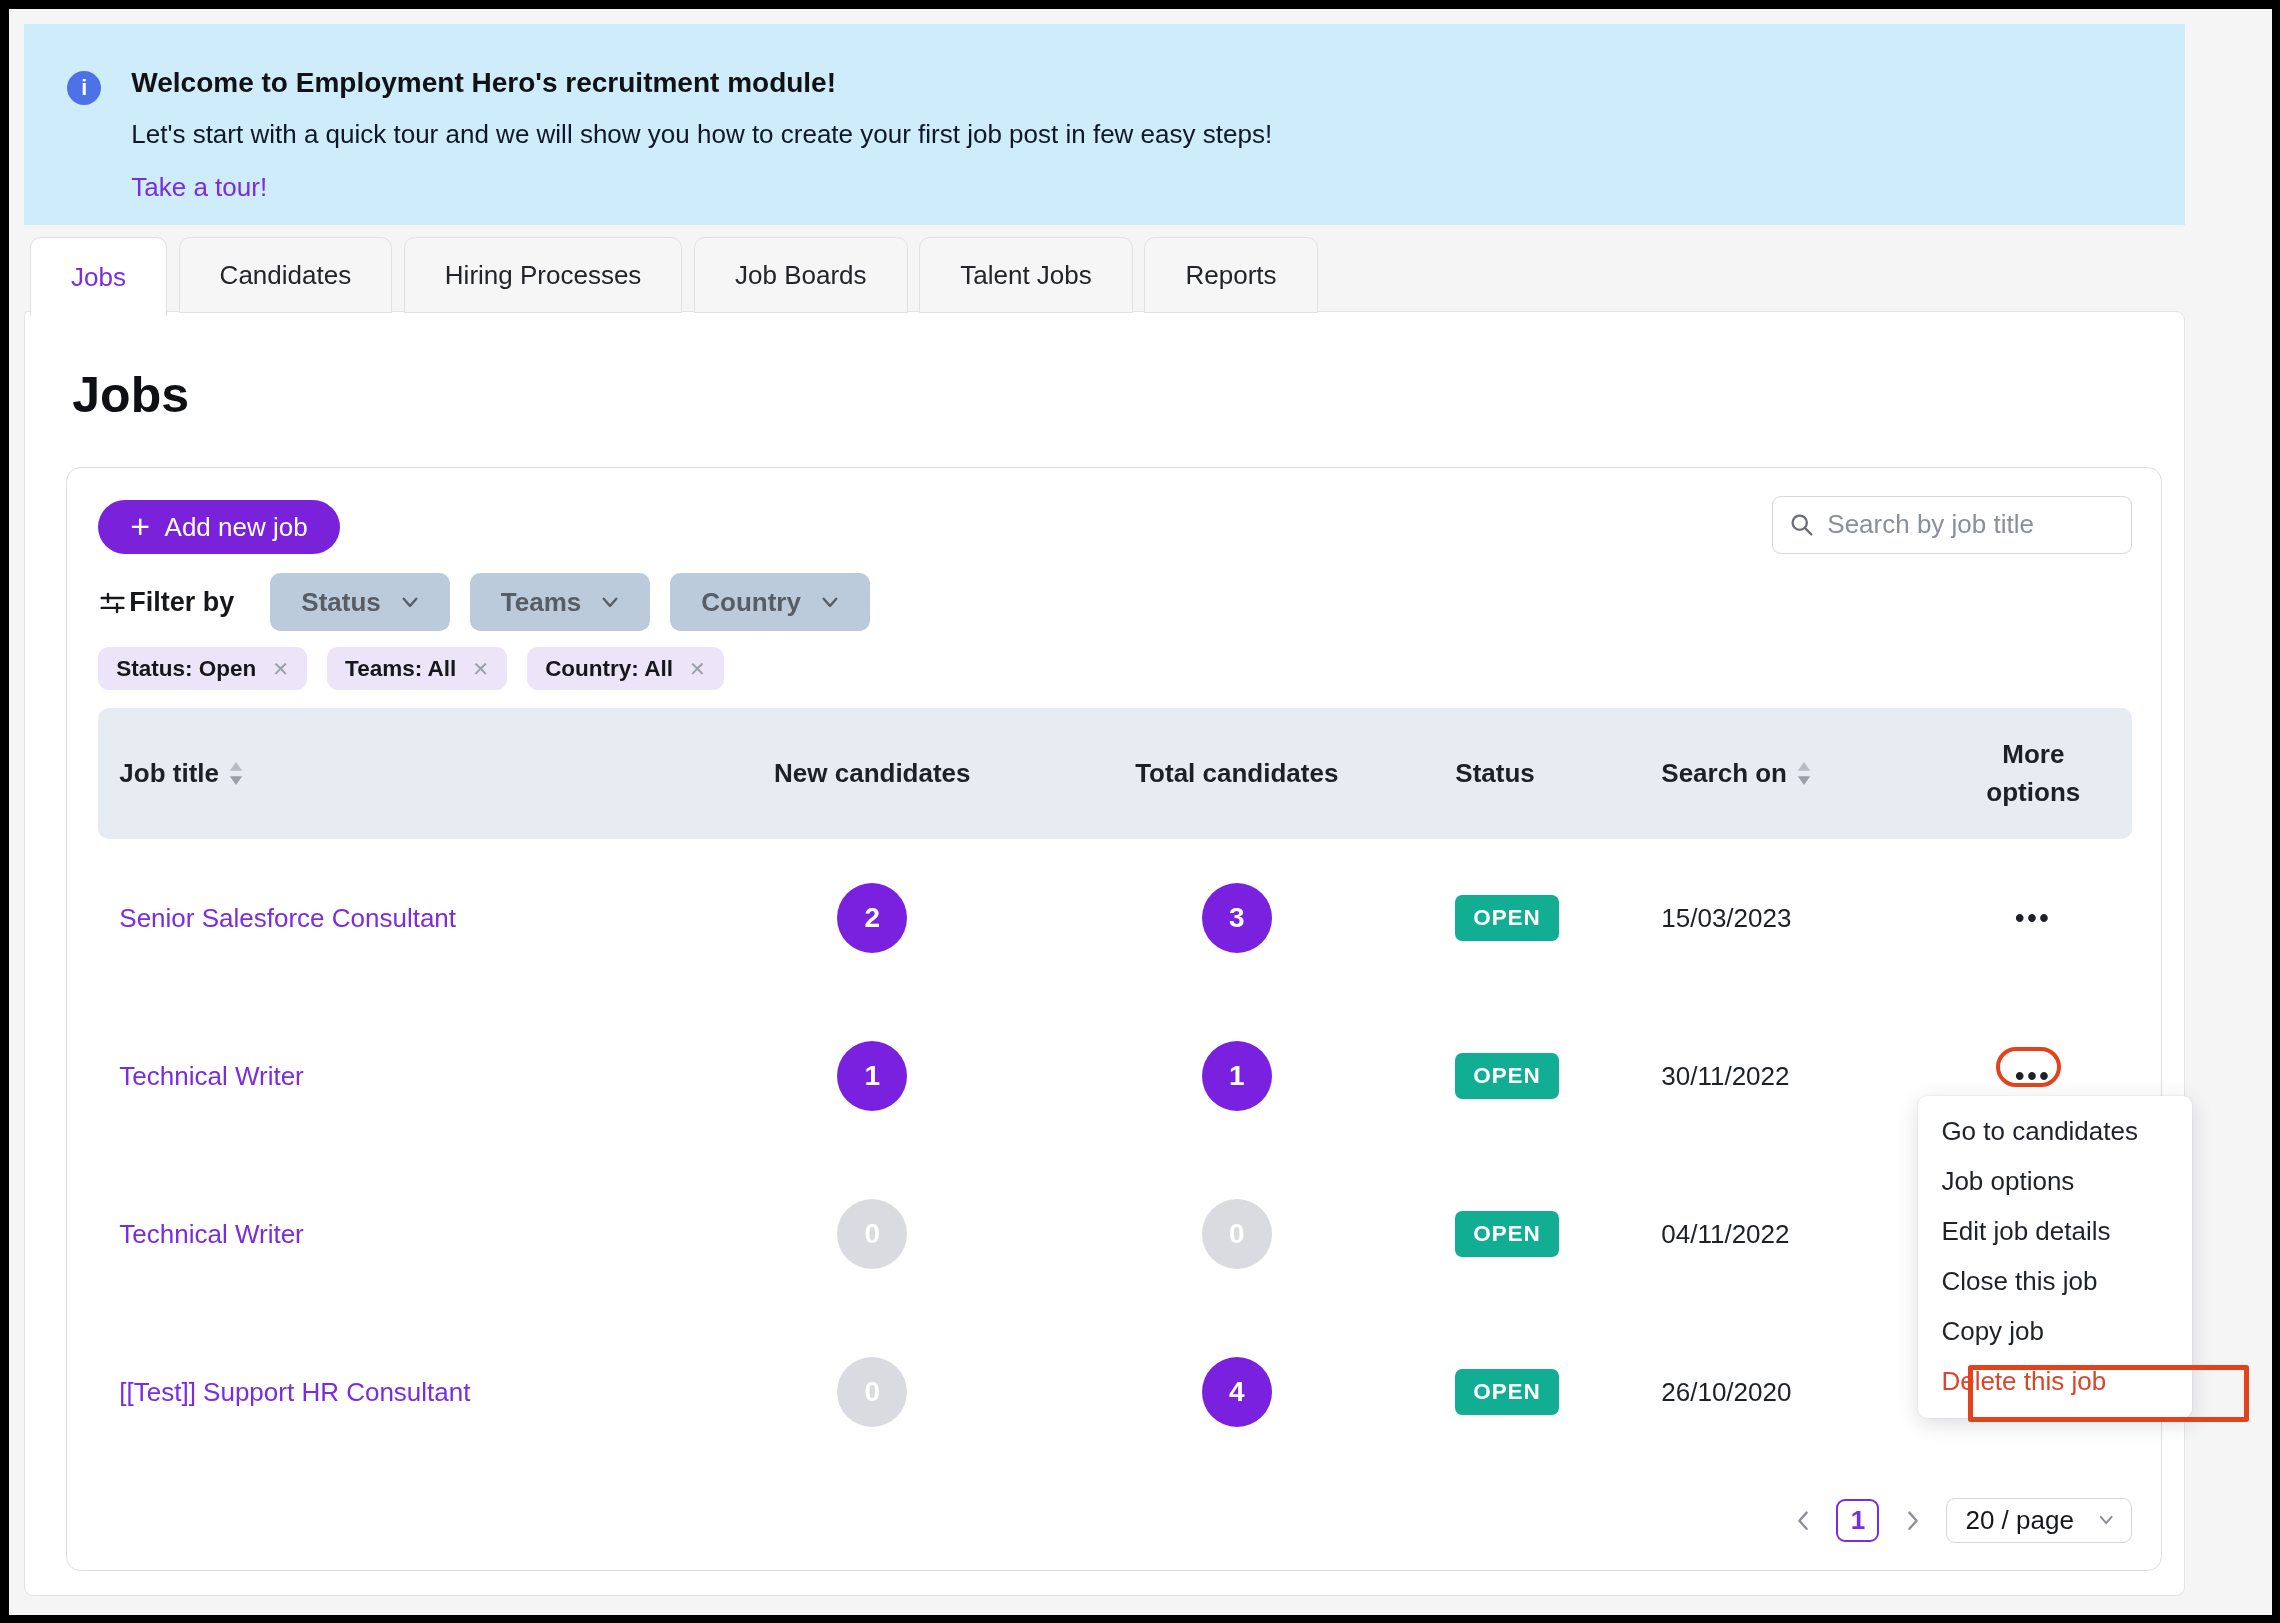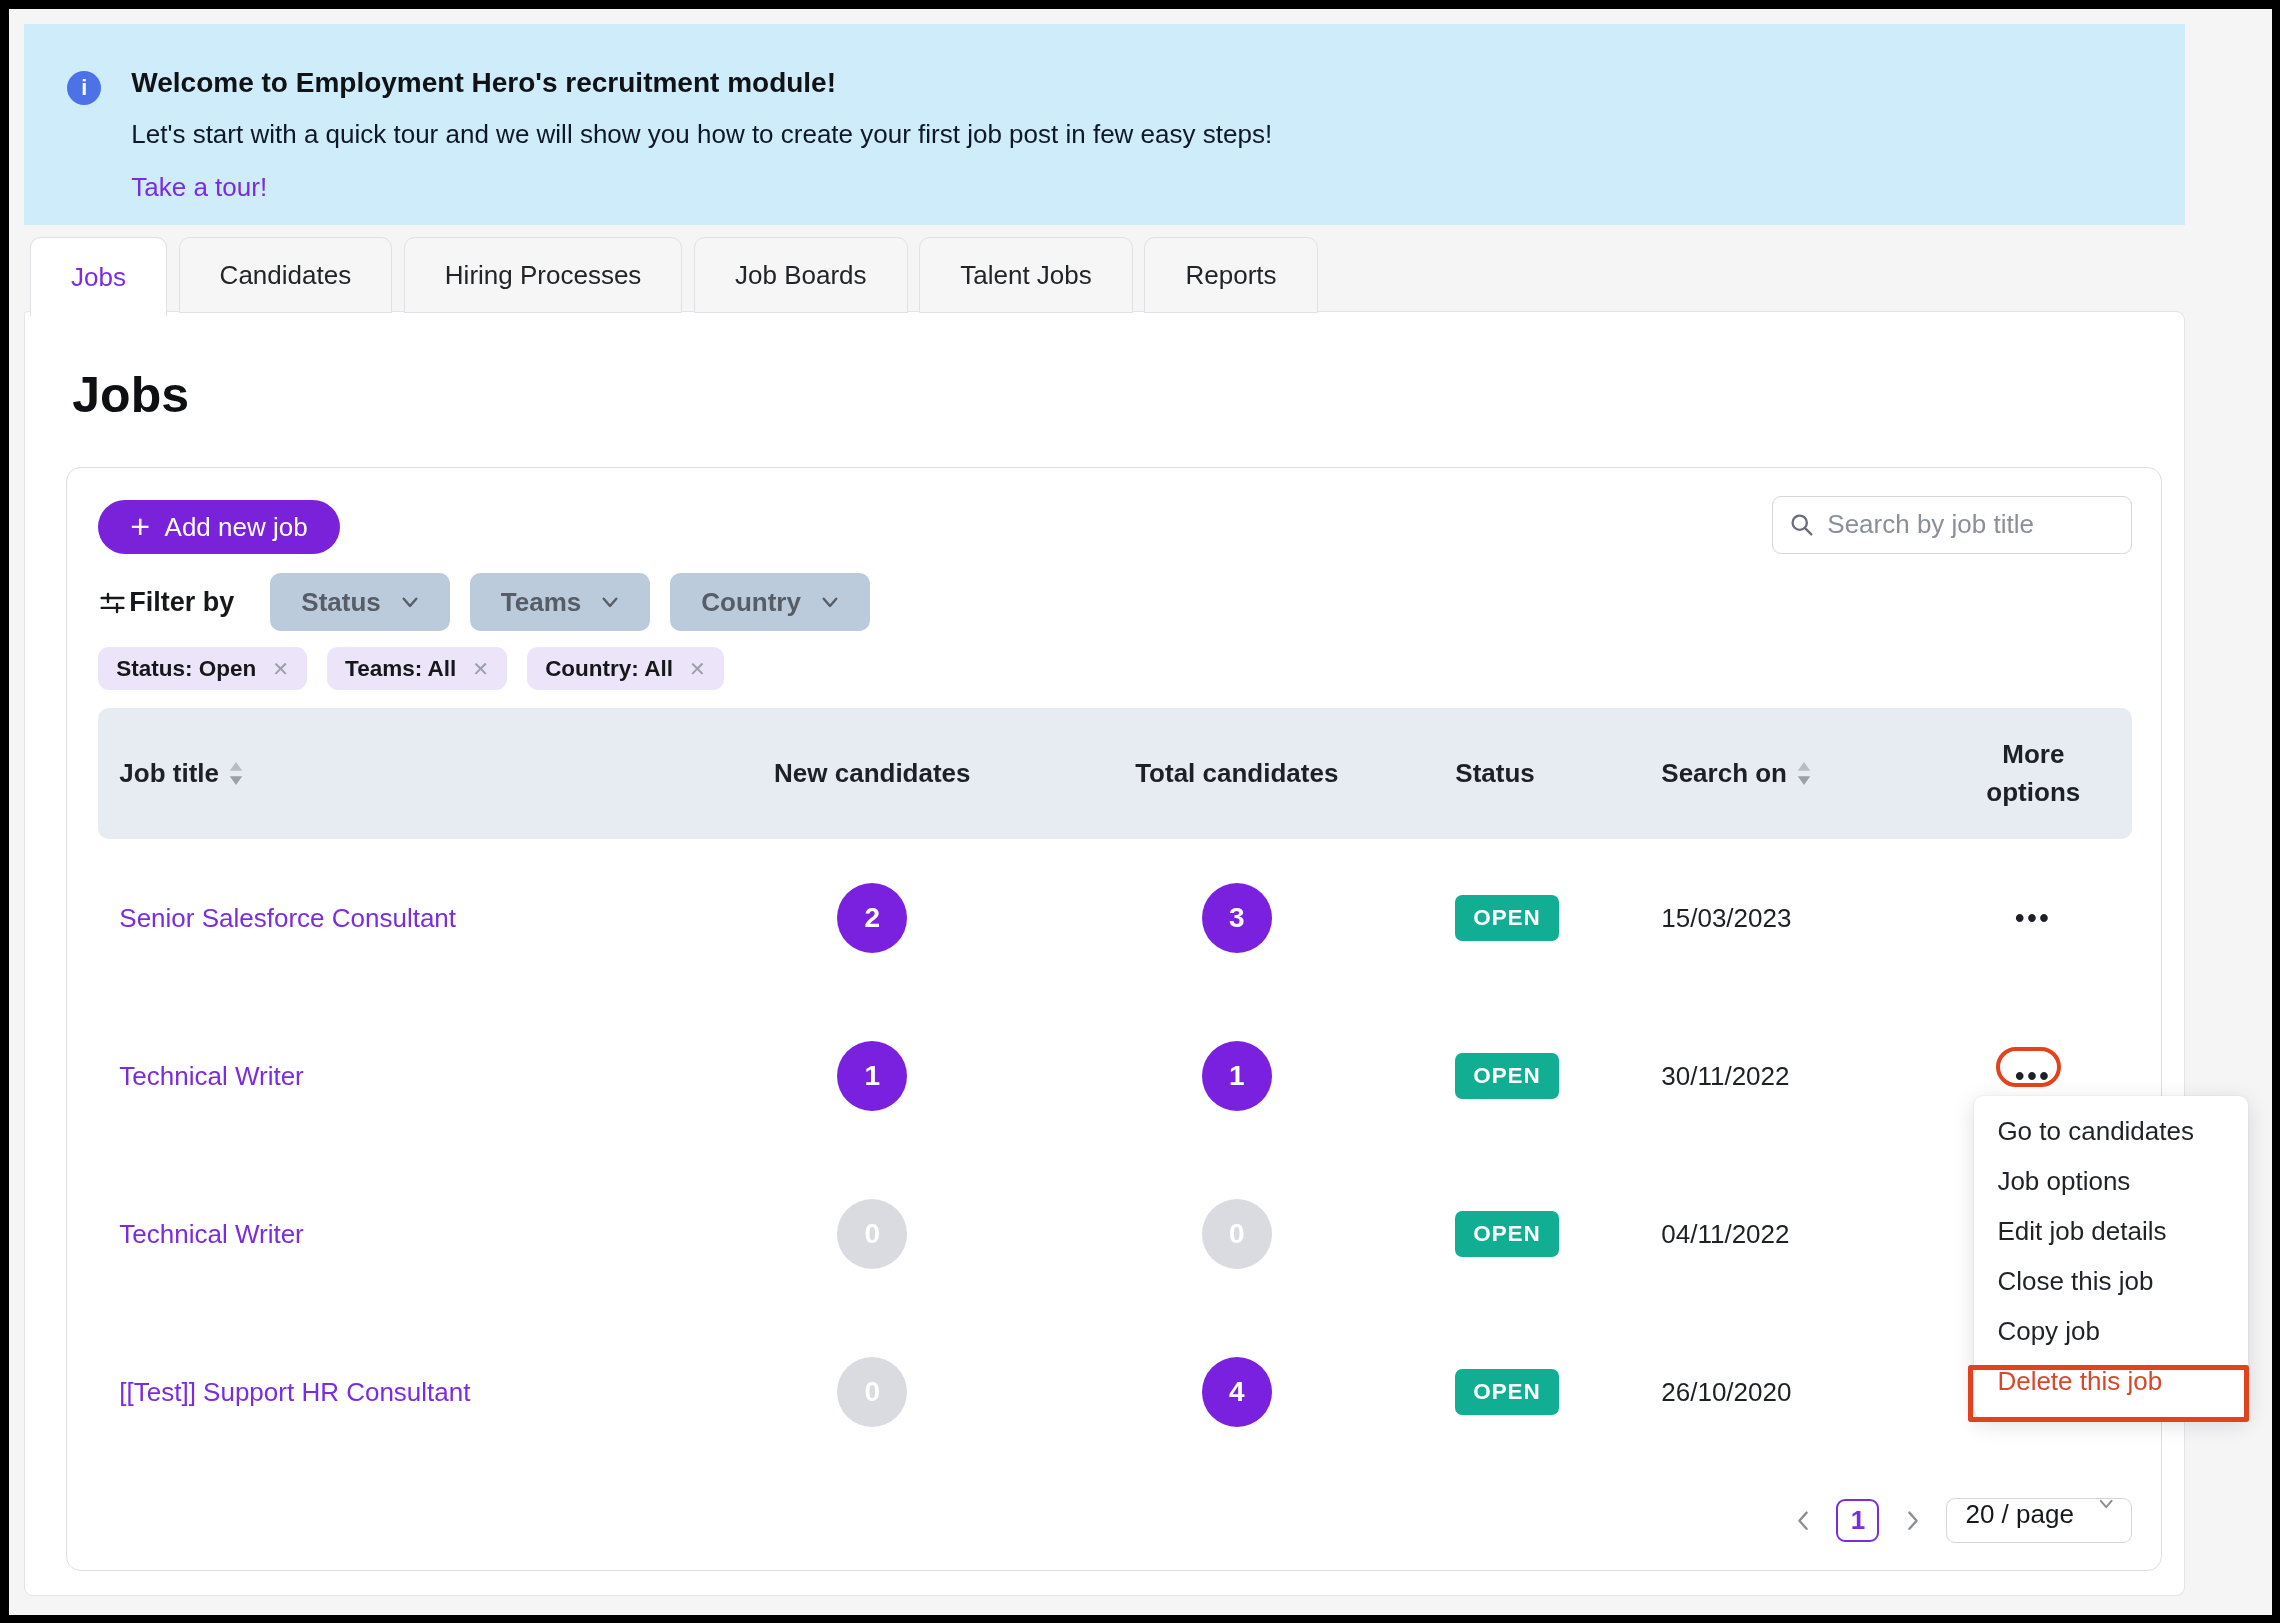--- a/index.html
+++ b/index.html
@@ -124,27 +124,27 @@
   
   .pagination { display:flex; align-items:center; justify-content:flex-end; gap:18px; margin-top:27px; }
   .page-chevron { width:31px; height:31px; display:flex; align-items:center; justify-content:center; cursor:pointer; }
   .page-current {
     width:43px; height:43px; border:2.7px solid var(--accent,#7a2ce0); border-radius:9px;
     color:var(--accent,#7a2ce0); font-size:26px; font-weight:700;
     display:flex; align-items:center; justify-content:center; cursor:pointer;
   }
   .page-size {
     height:45px; border:1.8px solid #d4d6db; border-radius:9px; background:#fff;
-    display:flex; align-items:flex-start; gap:25px; padding:0 18px;
+    display:flex; align-items:center; gap:25px; padding:0 18px;
     font-size:26px; color:#16181b; cursor:pointer;
   }
 
   
   .context-menu {
-    position:absolute; left:1965px; top:1087px; width:274px;
+    position:absolute; left:1909px; top:1087px; width:274px;
     background:#fff; border-radius:9px; padding:10.8px 0;
     box-shadow:0 5.4px 21.6px rgba(20,20,40,.14), 0 0 1.8px rgba(20,20,40,.10);
     z-index:8;
   }
   .menu-item {
     height:50px; display:flex; align-items:center; padding-left:23.4px;
     font-size:26px; color:#1f2328; cursor:pointer; white-space:nowrap;
   }
   .menu-item.danger { color:var(--danger_red,#d9472a); }
 

